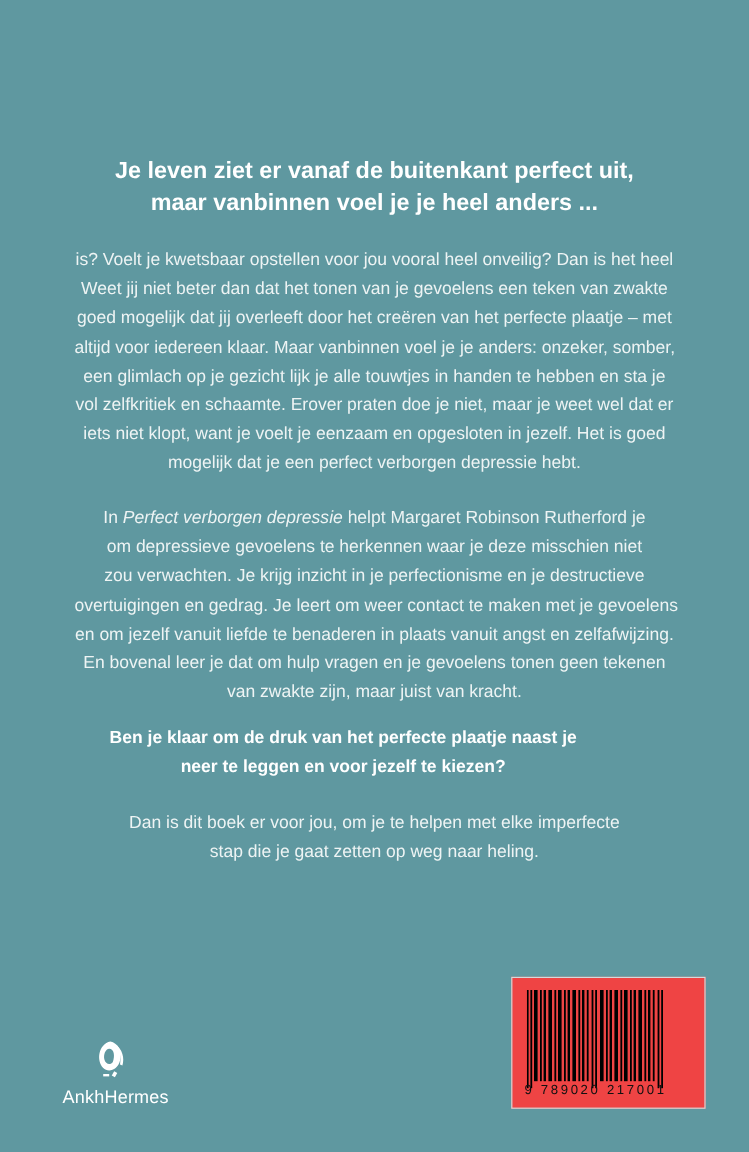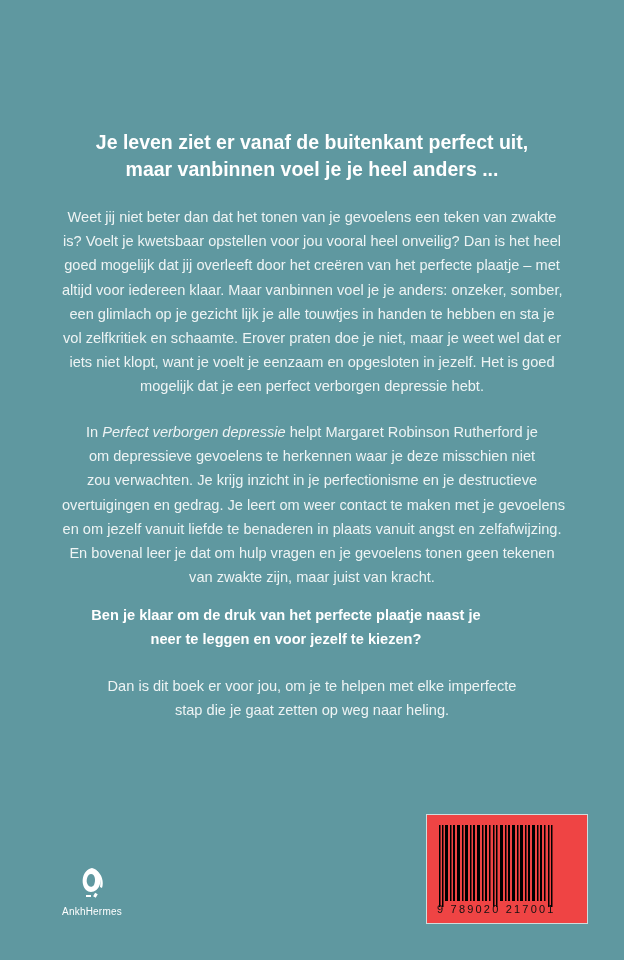--- a/index.html
+++ b/index.html
@@ -29,21 +29,21 @@
       color: #ffffff;
     }
     .closing { top: 674px; }
     .line { display: block; white-space: nowrap; }
     em { font-style: italic; }
     .logo {
       position: absolute; left: 52px; top: 866px; width: 80px; text-align: center;
     }
     .logo svg { display: block; margin: 0 auto; }
     .logo-text {
-      display: block; font-size: 10px; color: #ffffff; margin-top: 4px; letter-spacing: 0.2px;
+      display: block; font-size: 15px; color: #ffffff; margin-top: 4px; letter-spacing: 0.2px;
     }
     .barcode-box {
       position: absolute; left: 426px; top: 814px; width: 160px; height: 108px;
       background: #ef4444; border: 1px solid #d0dcdd;
     }
     .bars {
       position: absolute; left: 12px; top: 10px; width: 114px; height: 82px;
     }
     .isbn {
       position: absolute; left: 10px; top: 88px; width: 140px;
@@ -55,22 +55,22 @@
 <body>
 
 <div class="cover">
 
   <div class="headline">
     <span class="line">Je leven ziet er vanaf de buitenkant perfect uit,</span>
     <span class="line">maar vanbinnen voel je je heel anders ...</span>
   </div>
 
   <div class="para p1">
+    <span class="line">is? Voelt je kwetsbaar opstellen voor jou vooral heel onveilig? Dan is het heel</span>
     <span class="line">Weet jij niet beter dan dat het tonen van je gevoelens een teken van zwakte</span>
-    <span class="line">is? Voelt je kwetsbaar opstellen voor jou vooral heel onveilig? Dan is het heel</span>
     <span class="line">goed mogelijk dat jij overleeft door het creëren van het perfecte plaatje – met</span>
     <span class="line">altijd voor iedereen klaar. Maar vanbinnen voel je je anders: onzeker, somber,</span>
     <span class="line">een glimlach op je gezicht lijk je alle touwtjes in handen te hebben en sta je</span>
     <span class="line">vol zelfkritiek en schaamte. Erover praten doe je niet, maar je weet wel dat er</span>
     <span class="line">iets niet klopt, want je voelt je eenzaam en opgesloten in jezelf. Het is goed</span>
     <span class="line">mogelijk dat je een perfect verborgen depressie hebt.</span>
   </div>
 
   <div class="para p2">
     <span class="line"><span>In </span><em>Perfect verborgen depressie</em><span> helpt Margaret Robinson Rutherford je</span></span>

